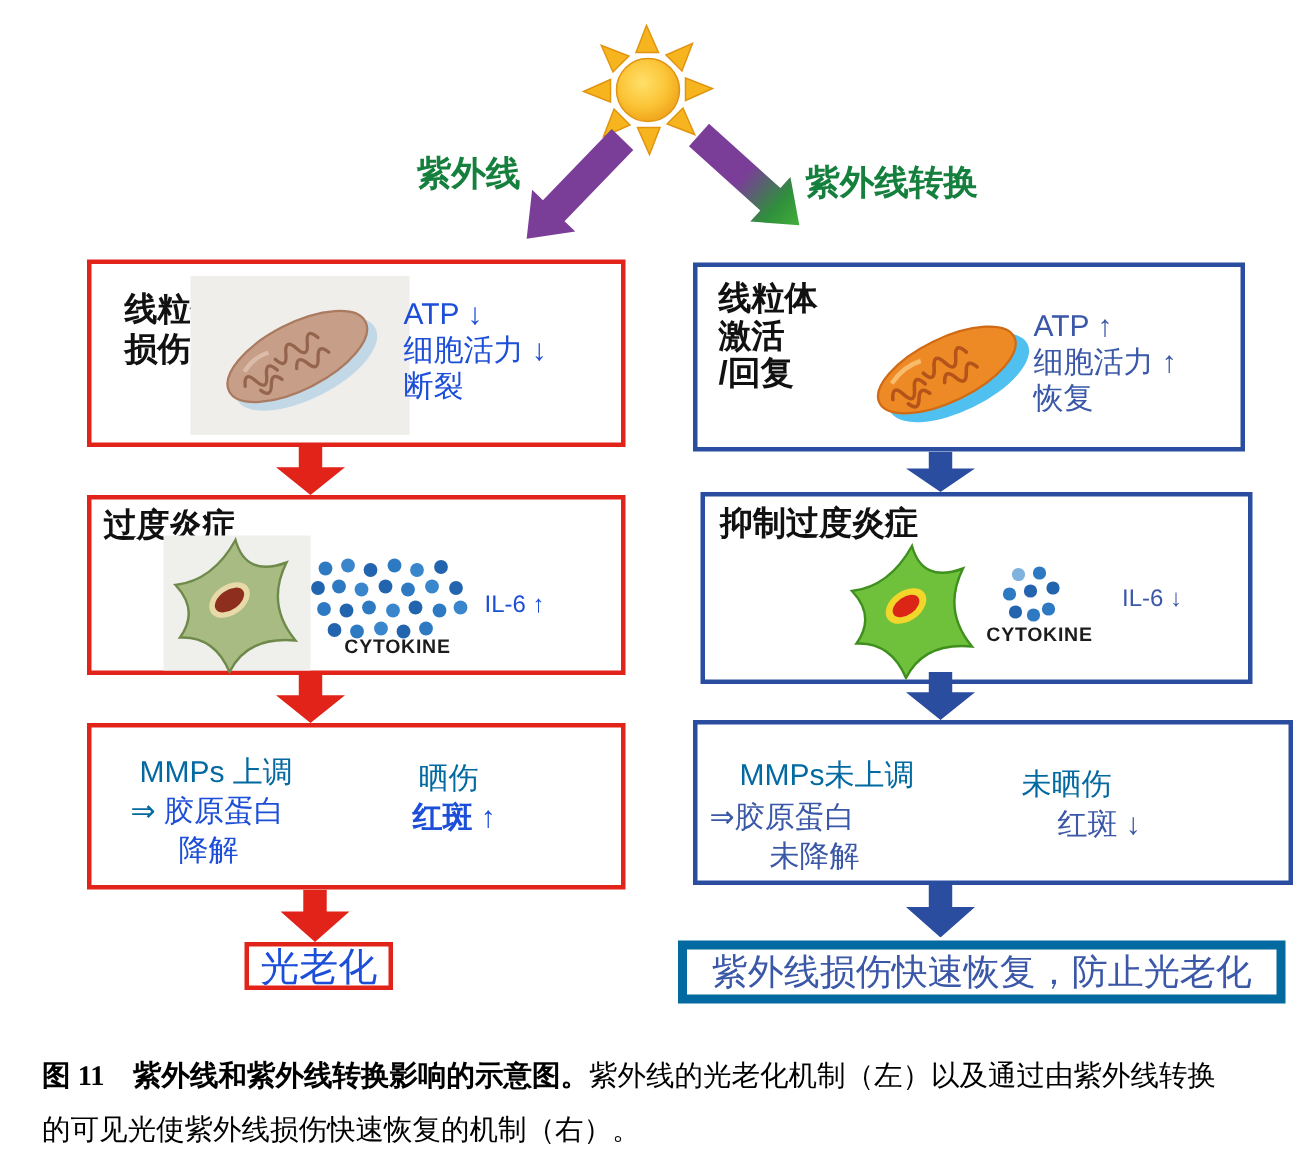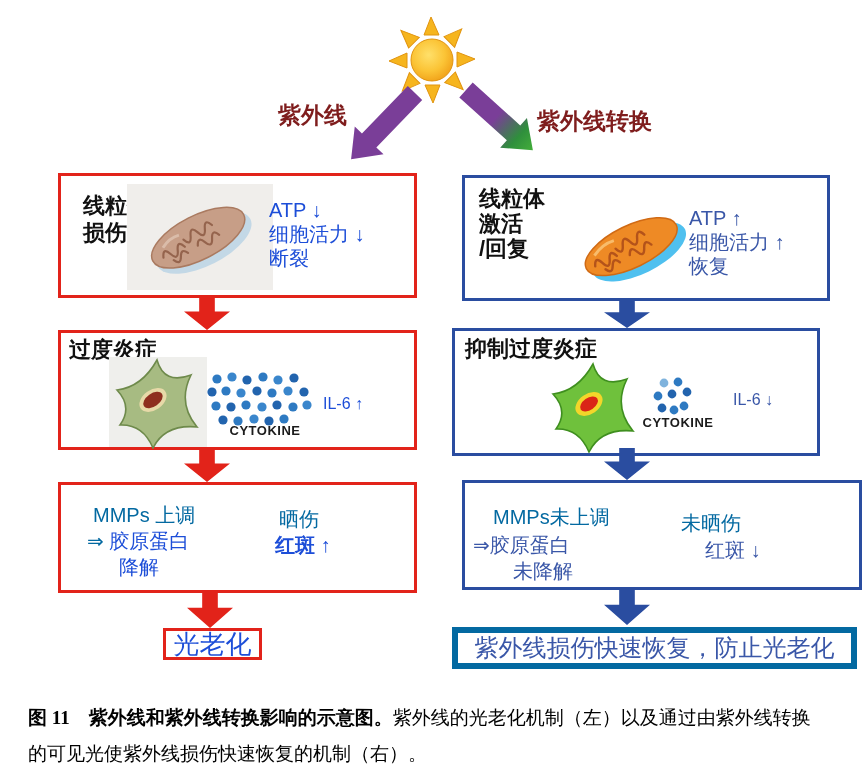--- a/index.html
+++ b/index.html
@@ -16,21 +16,21 @@
   .red-text{color:#1d4ed8;}
   .blue-text{color:#3a57a8;}
   .black-text{color:#0369a1;}
   .bold{font-weight:bold;}
   
   .varrow{position:absolute;width:46px;
           clip-path:polygon(33% 0,67% 0,67% 42%,100% 42%,50% 100%,0 42%,33% 42%);}
   .varrow.red{background:#e2231a;}
   .varrow.blue{background:#2a4da0;}
   
-  .uvlabel{position:absolute;font-weight:bold;font-size:23px;color:#7f1d1d;}
+  .uvlabel{position:absolute;font-weight:bold;font-size:23px;color:#15803d;}
   
   .cyto{position:absolute;font-weight:bold;font-size:13px;letter-spacing:.5px;color:#1c1c1c;}
   .il6{position:absolute;font-size:16px;}
   
   .result{position:absolute;display:flex;align-items:center;justify-content:center;
           box-sizing:border-box;background:#fff;}
   
   .caption{position:absolute;left:28px;top:700px;width:800px;
            font-family:"Liberation Serif","DejaVu Serif",serif;
            font-size:19px;line-height:36px;color:#000;}
@@ -190,21 +190,21 @@
     </svg>
     <div class="abs effects blue-text" style="left:224px;top:28px">
       <div>ATP ↑</div>
       <div>细胞活力 ↑</div>
       <div>恢复</div>
     </div>
   </div>
 
   <div class="varrow blue" style="left:604px;top:301px;height:27px"></div>
 
-  <div class="box blue" style="left:452px;top:328px;width:368px;height:128px">
+  <div class="box blue" style="left:467px;top:328px;width:368px;height:128px">
     <div class="abs title" style="left:10px;top:4px">抑制过度炎症</div>
     <svg class="abs" style="left:88px;top:26px" width="102" height="96" viewBox="0 0 102 96">
       <path d="M50,7 Q35,34 10,37 Q26,54 13,72 Q36,71 46,95 Q58,71 90,74 Q70,50 84,22 Q57,32 50,7 Z" fill="#6fc13c" stroke="#3f8f1f" stroke-width="1.6"></path>
       <ellipse cx="46" cy="47" rx="15" ry="10" fill="#f3d62a" transform="rotate(-35 46 47)"></ellipse>
       <ellipse cx="46" cy="47" rx="10" ry="6" fill="#da2517" transform="rotate(-35 46 47)"></ellipse>
     </svg>
     <svg class="abs" style="left:196px;top:46px" width="44" height="44" viewBox="0 0 44 44">
       <g fill="#2e7ac2">
         <circle cx="13" cy="6" r="4.4" fill="#7fb3dd"></circle>
           <circle cx="27" cy="5" r="4.4"></circle>

